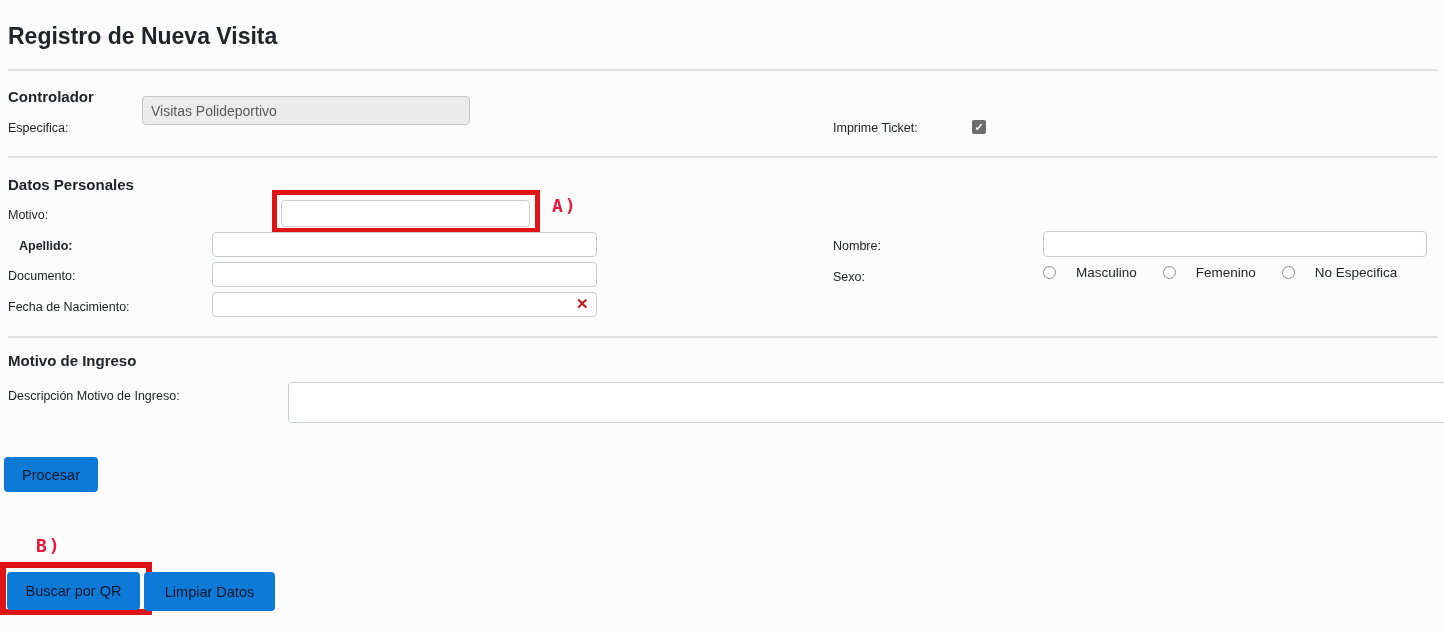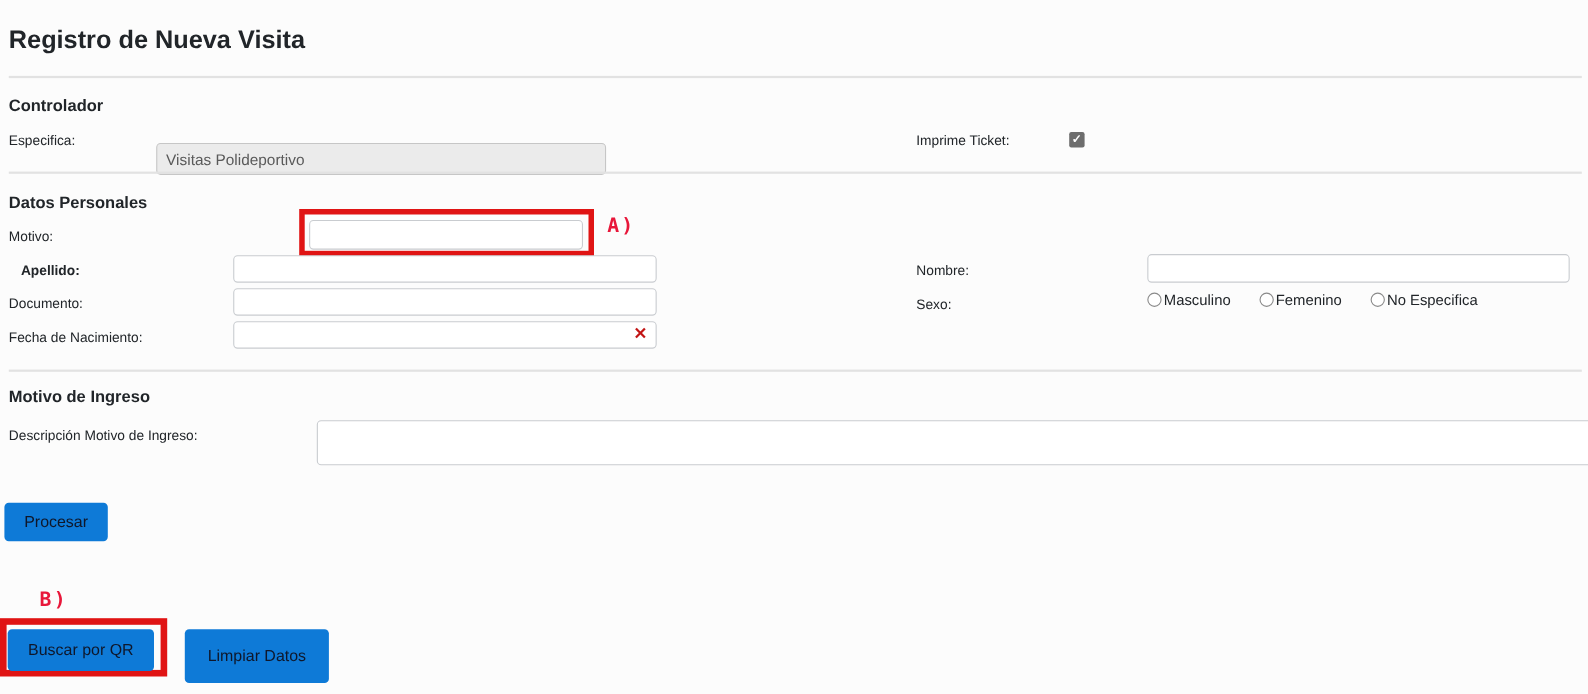--- a/index.html
+++ b/index.html
@@ -27,21 +27,21 @@
     border:1px solid #c9ccd0; border-radius:4px; background:#fff;
     font-size:14px; padding:2px 8px; outline:none; color:#333;
     font-family:"Liberation Sans", sans-serif;
   }
   .txt:disabled, .txt.disabled {
     background:#ebebeb; color:#5a5a5a; border-color:#c6c6c6;
   }
 
   
   .lbl-controlador { left:8px;  top:121px; }
-  .inp-controlador { left:142px; top:130px; width:409px; height:29px; }
+  .inp-controlador { left:142px; top:96px; width:328px; height:29px; }
   .lbl-imprime     { left:833px; top:121px; }
   .chk {
     left:972px; top:120px; width:14px; height:14px; background:#6d6d6d;
     border-radius:2px; color:#fff; font-size:11px; line-height:14px;
     text-align:center; font-weight:700; cursor:pointer;
   }
 
   
   .lbl-socio      { left:8px;   top:208px; }
   .redbox-a       { left:272px; top:190px; width:268px; height:43px; border:5px solid #e01414; }
@@ -55,21 +55,21 @@
 
   .lbl-apellido   { left:19px;    top:239px;font-weight:bold; }
   .inp-apellido   { left:212px;  top:232px; width:385px; height:25px; }
   .lbl-nombre     { left:833px;  top:239px; }
   .inp-nombre     { left:1043px; top:231px; width:384px; height:26px; }
   .lbl-documento  { left:8px;    top:269px; }
   .inp-documento  { left:212px;  top:262px; width:385px; height:25px; }
 
   .lbl-sexo   { left:833px; top:270px; }
   .radio-row  { left:1043px; top:265px; display:flex; gap:26px; align-items:center; }
-  .radio-item { display:inline-flex; align-items:center; gap:2px; cursor:pointer; }
+  .radio-item { display:inline-flex; align-items:center; gap:20px; cursor:pointer; }
   .radio-circle {
     width:13px; height:13px; border:1px solid #8a8a8a; border-radius:50%;
     background:#fff; display:inline-block;
   }
   .radio-text { font-size:13.5px; }
 
   .lbl-fecha  { left:8px;   top:300px; }
   .inp-fecha  { left:212px; top:292px; width:385px; height:25px; padding-right:26px; }
   .clear-icon { left:576px; top:295px; color:#c21414; font-size:15px; font-weight:700;
                 line-height:18px; cursor:pointer; }
@@ -79,21 +79,21 @@
   .inp-descripcion { left:288px; top:382px; width:1170px; height:41px; }
 
   
   .btn {
     background:#0e7ad7; color:#0f172a; border:none; border-radius:4px;
     font-size:14.5px; cursor:pointer; font-family:"Liberation Sans", sans-serif;
   }
   .btn-procesar { left:4px;   top:457px; width:94px;  height:35px; }
   .redbox-b     { left:0px;   top:562px; width:152px; height:53px; border:6px solid #e01414; }
   .btn-buscar   { left:7px;   top:572px; width:133px; height:38px; }
-  .btn-limpiar  { left:168px; top:572px; width:131px; height:49px; }
+  .btn-limpiar  { left:144px; top:572px; width:131px; height:39px; }
 </style>
 </head>
 <body>
 
 <div class="abs page-title">Registro de Nueva Visita</div>
 <div class="abs sep sep1"></div>
 
 <div class="abs section-heading h-controlador">Controlador</div>
 <div class="abs field-label lbl-controlador">Especifica:</div>
 <input class="abs txt inp-controlador disabled" disabled="" value="Visitas Polideportivo" style="">

